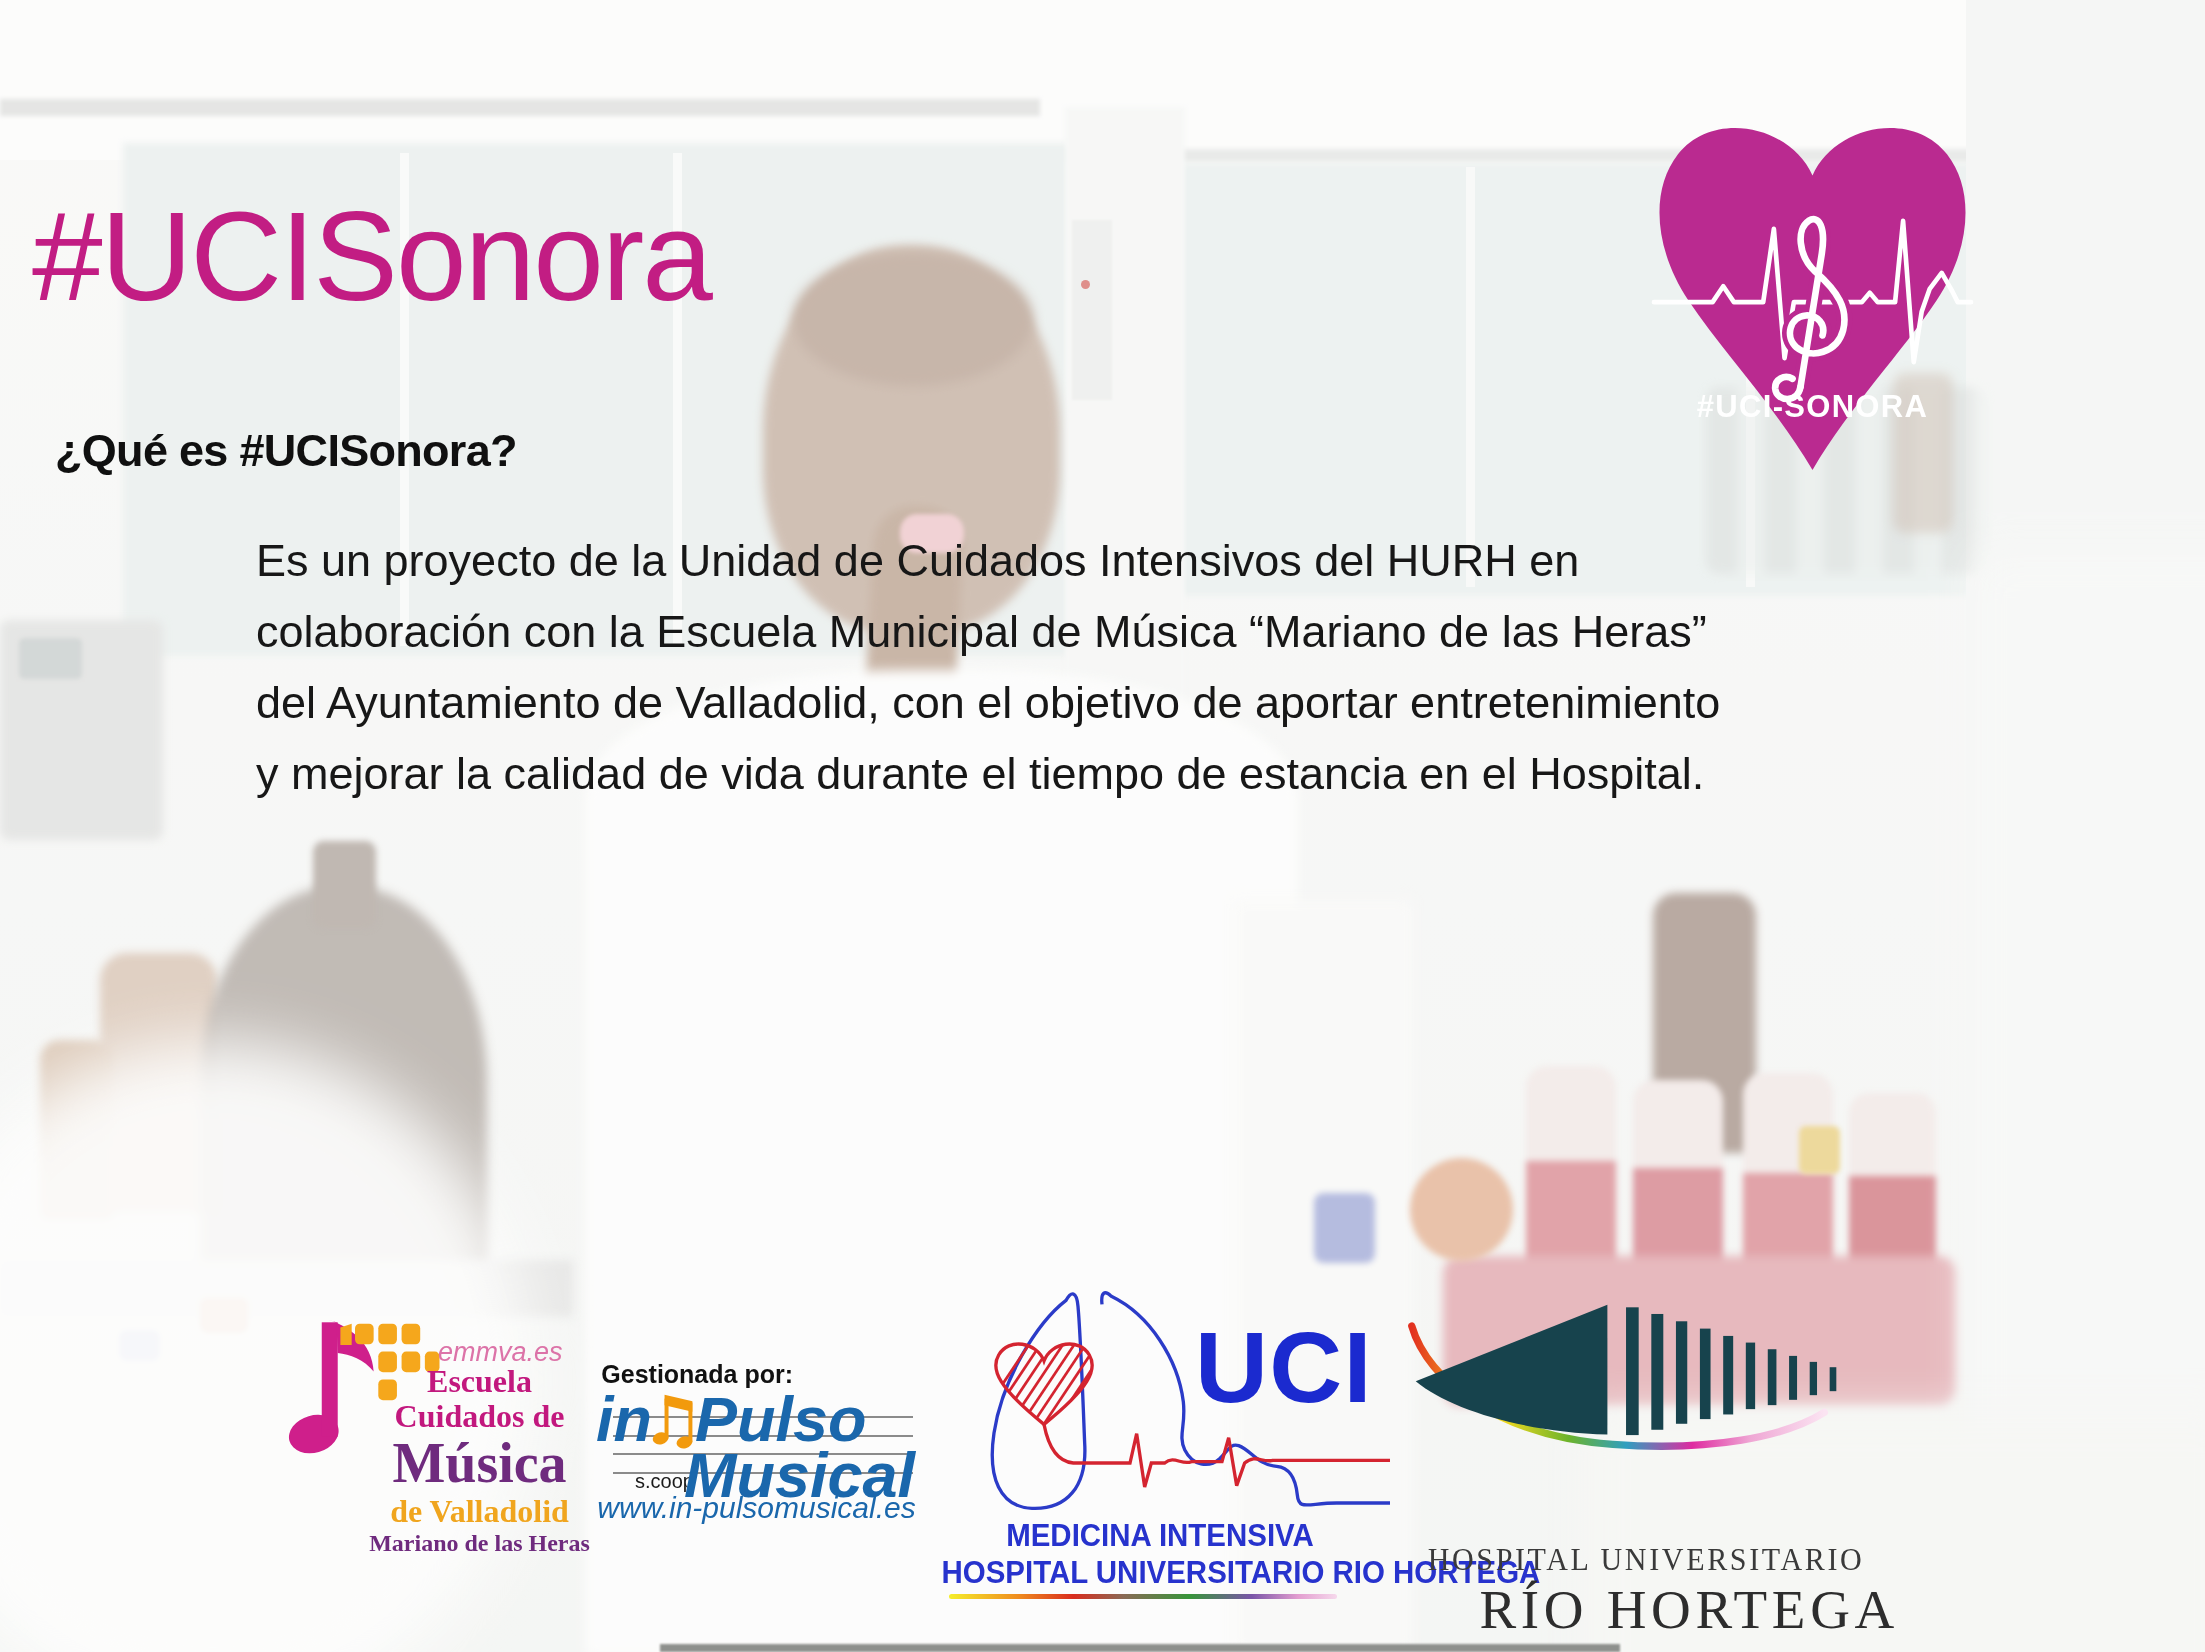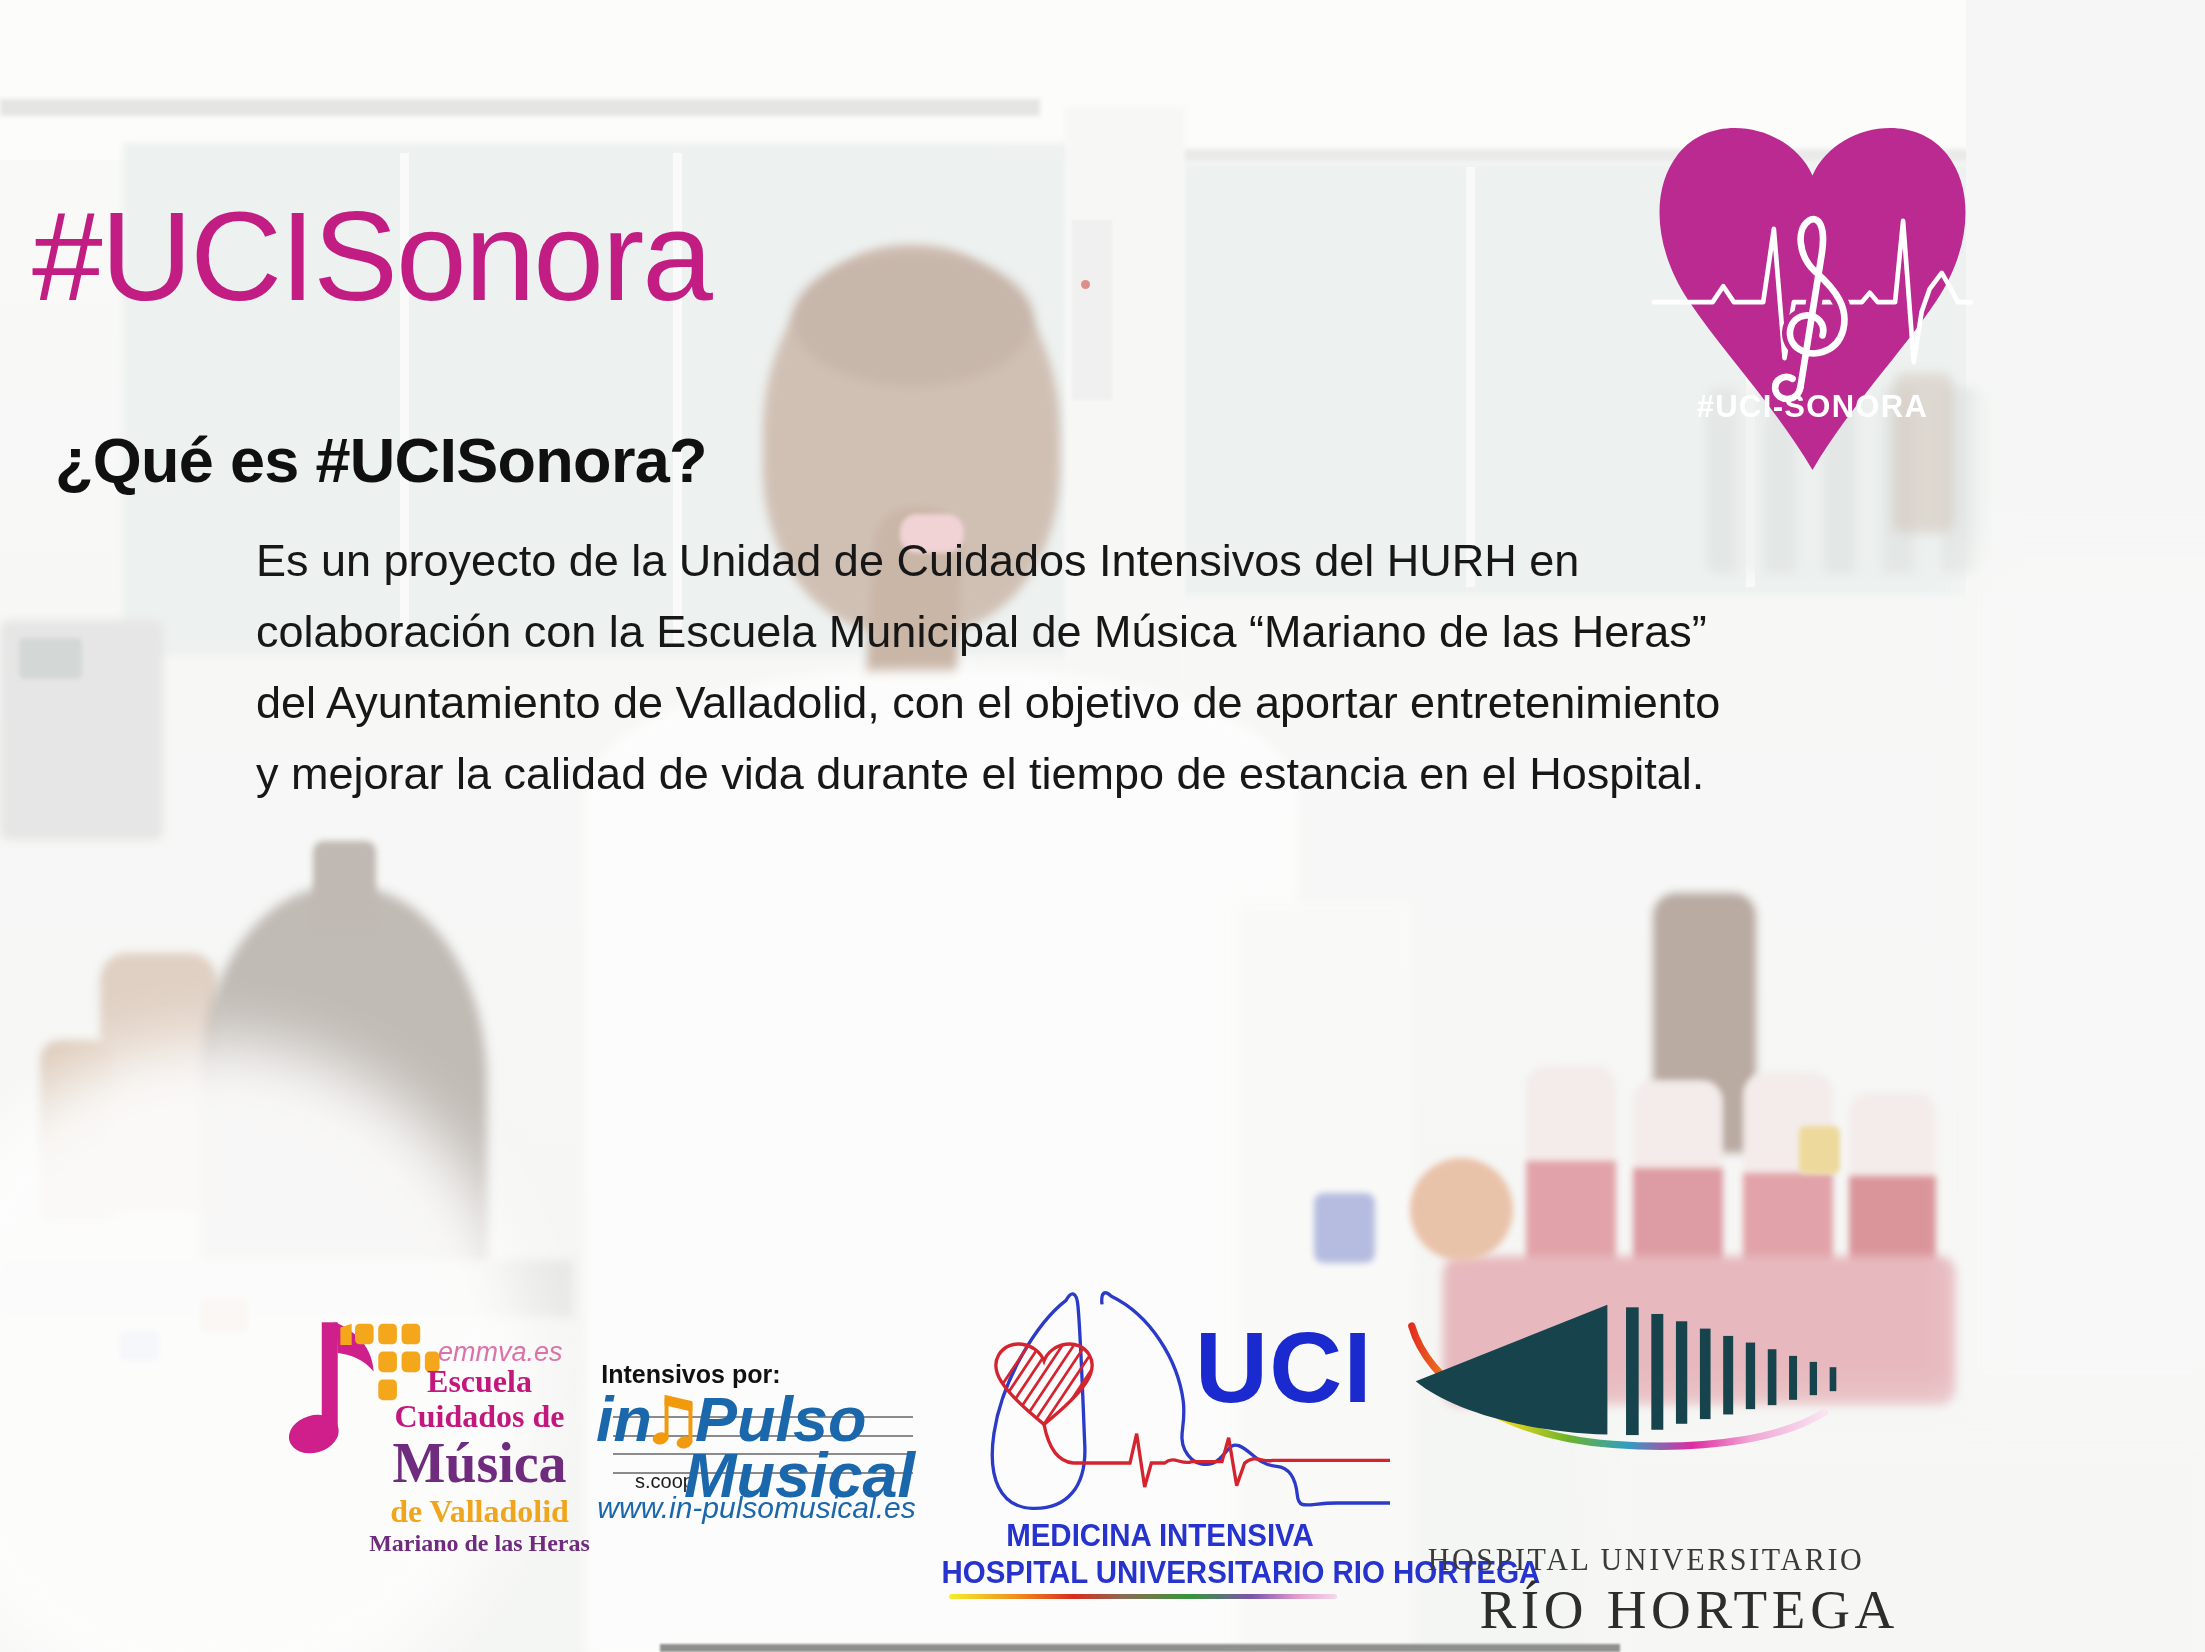--- a/index.html
+++ b/index.html
@@ -14,21 +14,21 @@
   .photo{position:absolute;inset:0;}
   .photo .sh{position:absolute;}
   .wash{position:absolute;inset:0;background:rgba(255,255,255,.38);}
   
   .title{
     left:24px; top:185px; font-size:127px; line-height:1; letter-spacing:-2px;
     color:#c21d83; font-weight:400; margin:8px;
   }
   h1,h2{margin:0;}
   .heading{
-    left:55px; font-size:63px; line-height:1.05; font-weight:700; color:#101010;
+    left:55px; font-size:45px; line-height:1.05; font-weight:700; color:#101010;
     letter-spacing:-0.7px;
   }
   .para{
     left:256px; font-size:45px; line-height:71px; color:#171717;
     white-space:pre-line; width:1733px;
   }
   
   .badge{left:1634px; top:97px; width:357px; height:383px;}
   .badge svg{position:absolute;left:0;top:0;}
   .badge .lbl{
@@ -173,21 +173,21 @@
     <div class="col">
       <div class="l1">Escuela</div>
       <div class="l2">Cuidados de</div>
       <div class="l3">Música</div>
       <div class="l4">de Valladolid</div>
       <div class="l5">Mariano de las Heras</div>
     </div>
   </div>
 
   <div class="abs inpulso">
-    <div class="managed">Intensivos por:</div>
+    <div class="managed">Gestionada por:</div>
     <div class="staff" style="top:56px;"></div>
     <div class="staff" style="top:75px;"></div>
     <div class="staff" style="top:93px;"></div>
     <div class="staff" style="top:112px;"></div>
     <div class="row1"><span>in</span><svg width="47" height="61" viewBox="0 0 70 92">
           <g fill="#f29a0d">
             <ellipse cx="14" cy="76" rx="12" ry="9" transform="rotate(-14 14 76)"></ellipse>
             <ellipse cx="50" cy="82" rx="12" ry="9" transform="rotate(-14 50 82)"></ellipse>
             <rect x="20" y="16" width="6" height="60"></rect>
             <rect x="56" y="22" width="6" height="60"></rect>

